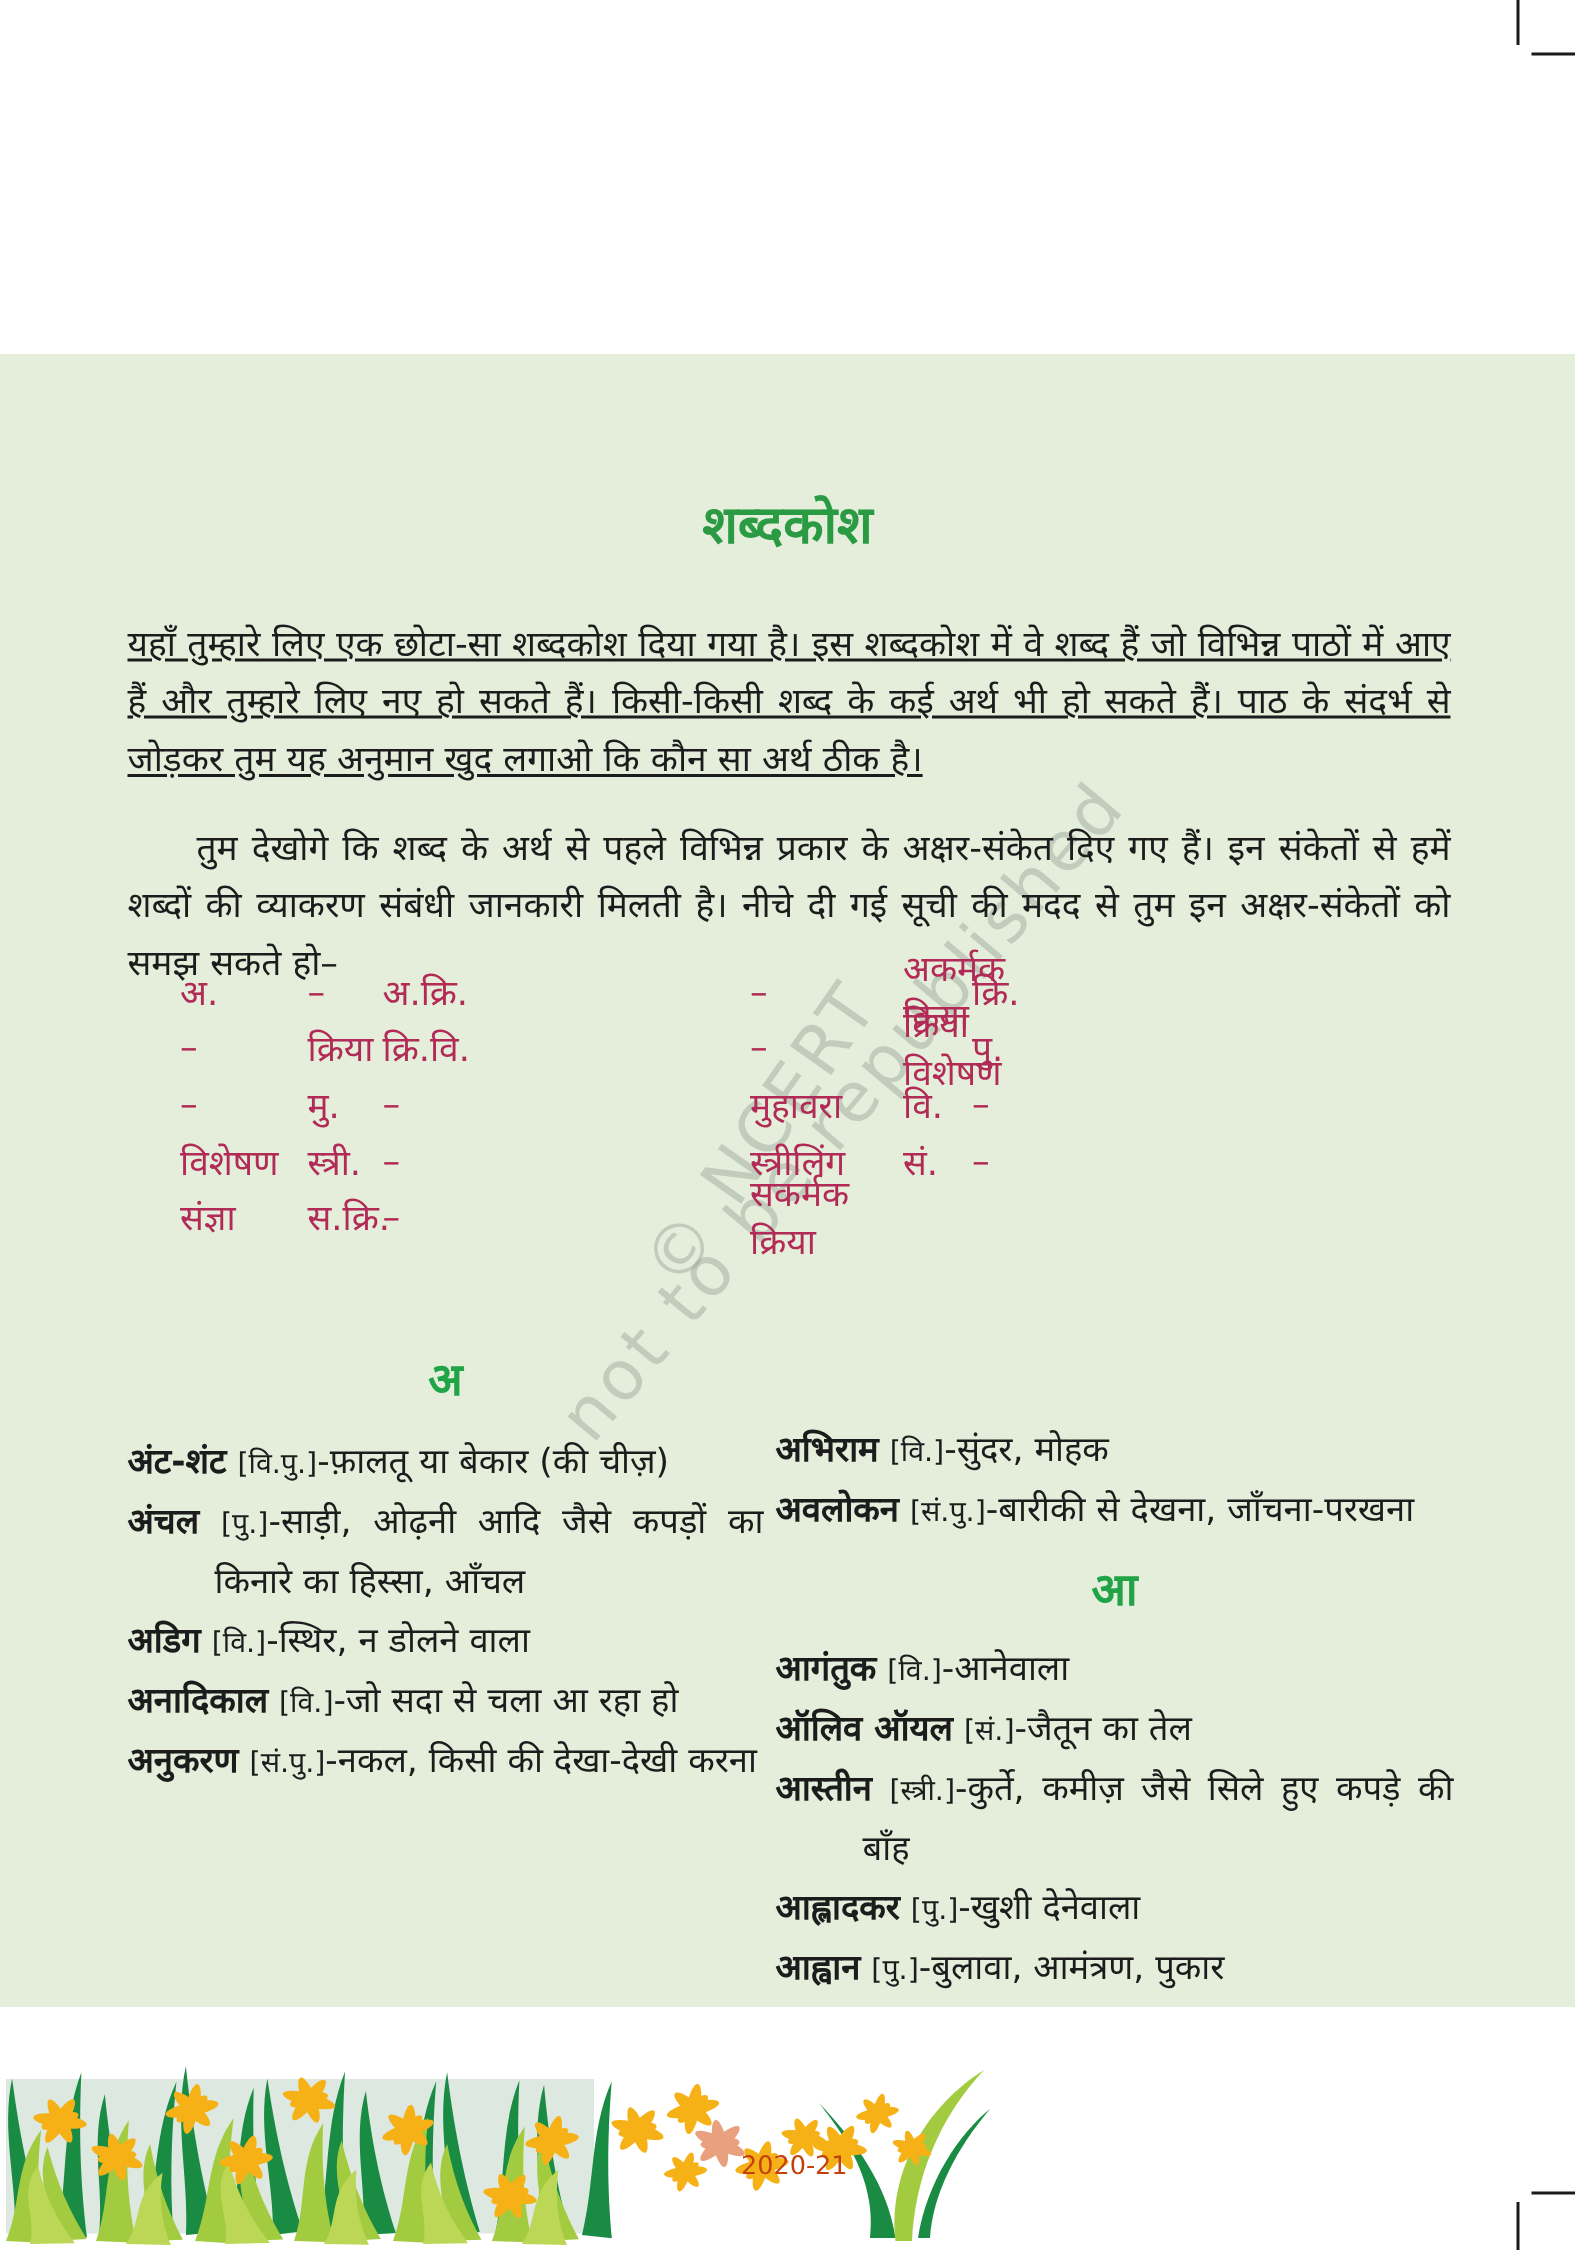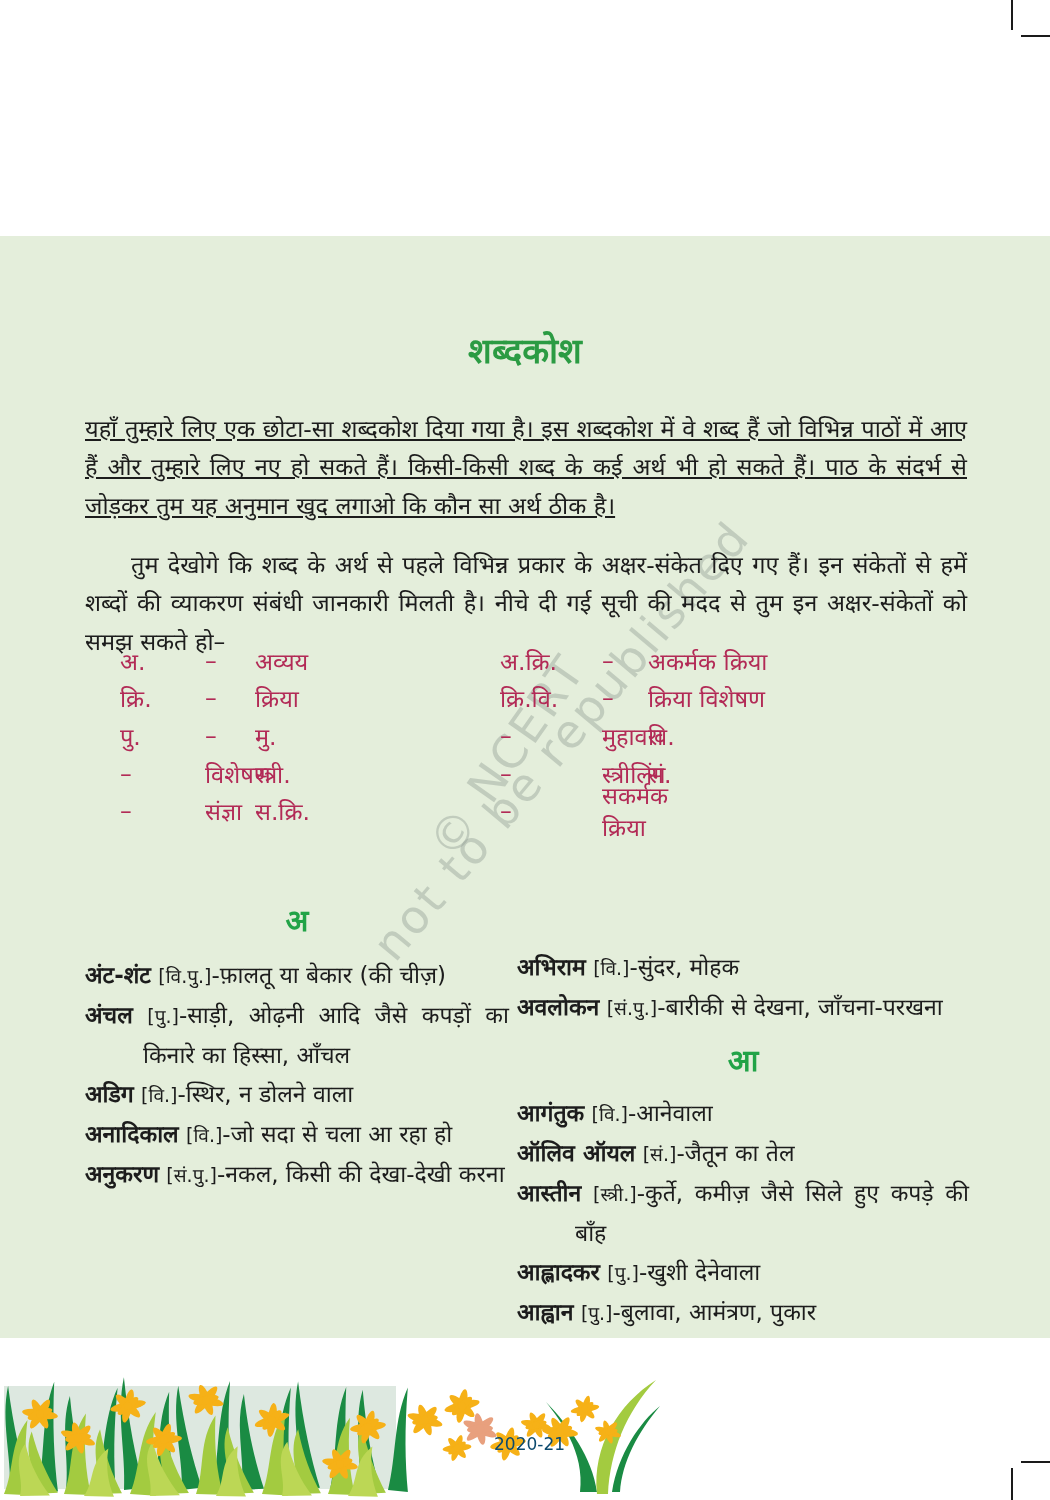--- a/index.html
+++ b/index.html
@@ -90,21 +90,21 @@
     pointer-events: none;
   }
   .wm-1 { left: 418px; top: 600px; transform: rotate(-55deg); }
   .wm-2 { left: 362px; top: 700px; transform: rotate(-50deg); }
 
   
   .footer-year {
     position: absolute;
     left: 494px; top: 1434px;
     font-size: 17px;
-    color: #0c4a6e;
+    color: #c2410c;
   }
   .illus { position: absolute; left: 0; top: 1372px; }
 </style>
 </head>
 <body>
 
 <div class="crop crop-tr-v"></div>
 <div class="crop crop-tr-h"></div>
 <div class="crop crop-br-h"></div>
 <div class="crop crop-br-v"></div>
@@ -115,21 +115,20 @@
   <div class="wm wm-2">not to be republished</div>
 
   <div class="page-title">शब्दकोश</div>
 
   <p class="para para-1">यहाँ तुम्हारे लिए एक छोटा-सा शब्दकोश दिया गया है। इस शब्दकोश में वे शब्द हैं जो विभिन्न पाठों में आए हैं और तुम्हारे लिए नए हो सकते हैं। किसी-किसी शब्द के कई अर्थ भी हो सकते हैं। पाठ के संदर्भ से जोड़कर तुम यह अनुमान खुद लगाओ कि कौन सा अर्थ ठीक है।</p>
   <p class="para para-2">तुम देखोगे कि शब्द के अर्थ से पहले विभिन्न प्रकार के अक्षर-संकेत दिए गए हैं। इन संकेतों से हमें शब्दों की व्याकरण संबंधी जानकारी मिलती है। नीचे दी गई सूची की मदद से तुम इन अक्षर-संकेतों को समझ सकते हो–</p>
 
   <div class="abbr-grid">
     <span>अ.</span>
     <span>–</span>
-    <span>अव्यय</span>
     <span>अ.क्रि.</span>
     <span>–</span>
     <span>अकर्मक क्रिया</span>
 
     <span>क्रि.</span>
     <span>–</span>
     <span>क्रिया</span>
     <span>क्रि.वि.</span>
     <span>–</span>
     <span>क्रिया विशेषण</span>

